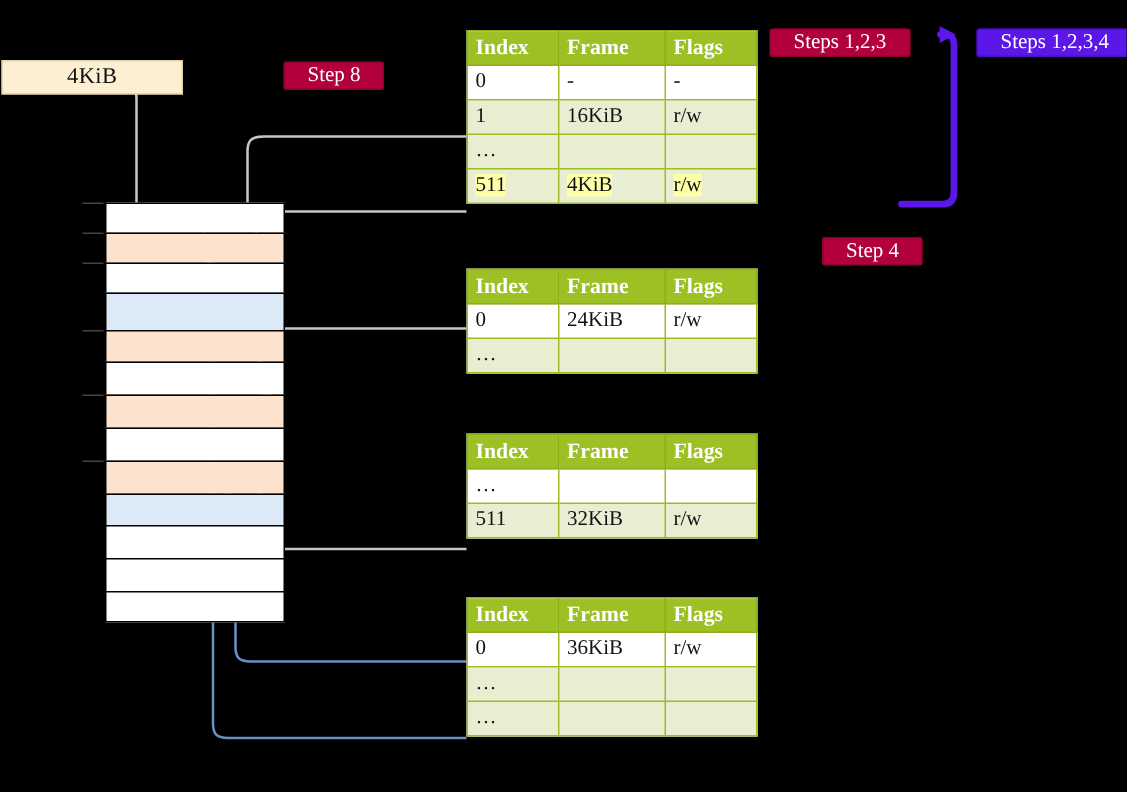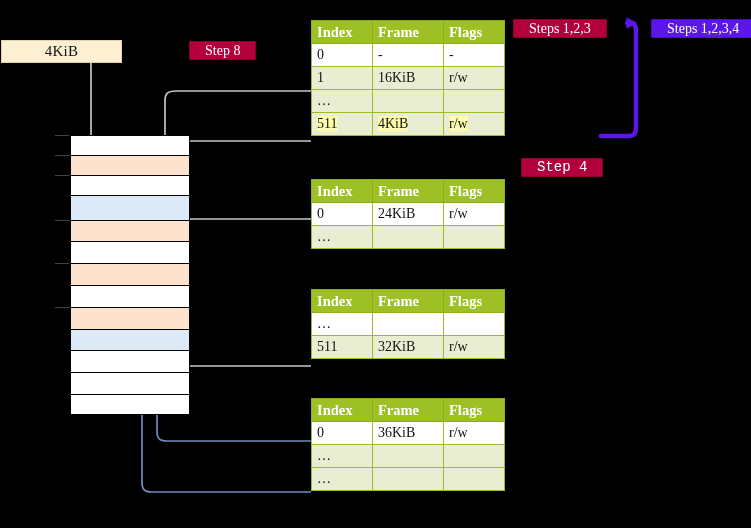--- a/index.html
+++ b/index.html
@@ -22,21 +22,21 @@
   .badge{
     position:absolute;height:19px;line-height:19px;padding:0 16px;
     color:#fff;font-size:14px;white-space:nowrap;
     border-radius:2px;
   }
   .badge.crimson{background:#b2003c;box-shadow:0 0 0 1px #8c0030 inset;}
   .badge.blue{background:#5b17e8;box-shadow:0 0 0 1px #4a10c4 inset;}
   #badge-step0{left:189px;top:41px;}
   #badge-steps123{left:513px;top:19px;}
   #badge-steps1234{left:651px;top:19px;}
-  #badge-step4{left:521px;top:158px;font-family:Liberation Mono, monospace;}
+  #badge-step4{left:548px;top:158px;}
 
   
   .memcol{position:absolute;left:70px;top:135px;width:120px;height:280px;}
   .memrow{position:absolute;left:0;width:120px;box-sizing:border-box;
           border-top:1.6px solid #000;border-left:1.6px solid #000;border-right:1.6px solid #000;}
   .memrow.last{border-bottom:1.6px solid #000;}
   .tick{position:absolute;width:14px;height:0;border-top:1.6px solid #444;}
 
   
   .ptable{position:absolute;border-collapse:collapse;

